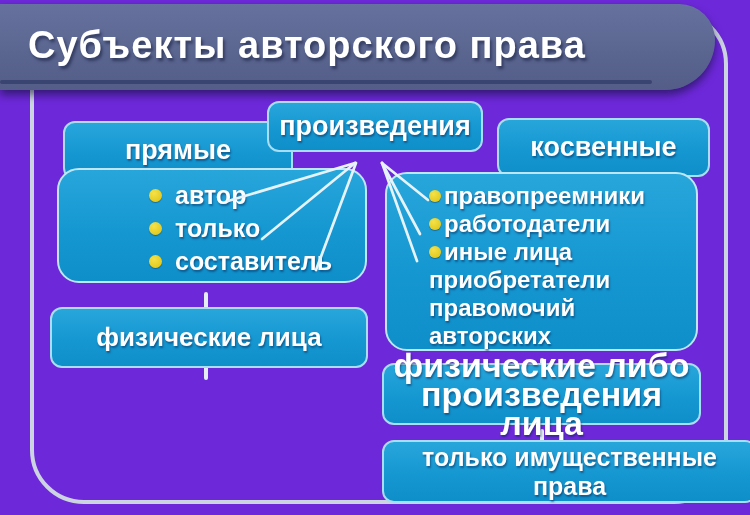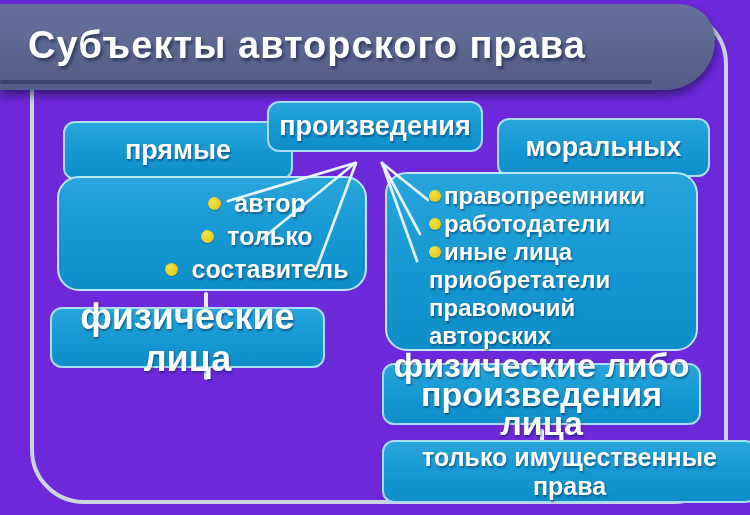--- a/index.html
+++ b/index.html
@@ -39,24 +39,24 @@
     display:flex;align-items:center;justify-content:center;
     text-align:center;color:#fff;
     text-shadow:1px 2px 2px rgba(6,38,84,.5);
     z-index:3;
   }
   .bx.big{border-radius:22px;border-color:#bfe6f6;}
   .hdr{font-size:27px;}
   .bx-direct      {left:63px; top:121px;width:230px;height:59px;}
   .bx-works       {left:267px;top:101px;width:216px;height:51px;}
   .bx-indirect    {left:497px;top:118px;width:213px;height:59px;}
-  .bx-left-list   {left:57px; top:176px;width:310px;height:115px;
-                   justify-content:flex-start;align-items:center;
+  .bx-left-list   {left:57px; top:168px;width:310px;height:115px;
+                   justify-content:flex-start;align-items:flex-start;
                    padding:9px 0 0 90px;flex-direction:column;text-align:left;}
-  .bx-fiz         {left:50px; top:307px;width:275px;height:61px;font-size:36px;}
+  .bx-fiz         {left:50px; top:307px;width:318px;height:61px;font-size:26px;}
   .bx-ves         {left:55px; top:377px;width:313px;height:124px;
                    font-size:25px;line-height:30px;flex-direction:column;}
   .bx-right-list  {left:385px;top:172px;width:313px;height:179px;
                    justify-content:flex-start;align-items:flex-start;
                    padding:8px 0 0 42px;flex-direction:column;text-align:left;}
   .bx-fizyur      {left:382px;top:363px;width:319px;height:62px;
                    font-size:34px;line-height:29px;flex-direction:column;}
   .bx-tolko       {left:382px;top:440px;width:375px;height:63px;
                    font-size:25px;line-height:29px;flex-direction:column;}
   
@@ -90,21 +90,21 @@
     <div class="banner-rule"></div>
   </div>
 
   <div class="bx hdr bx-direct">
     <span>прямые</span>
   </div>
   <div class="bx hdr bx-works">
     <span>произведения</span>
   </div>
   <div class="bx hdr bx-indirect">
-    <span>моральных</span>
+    <span>косвенные</span>
   </div>
 
   <div class="bx big bx-left-list">
     <div class="row">
       <span class="dot"></span>
       <span>автор</span>
     </div>
     <div class="row">
       <span class="dot"></span>
       <span>только</span>

